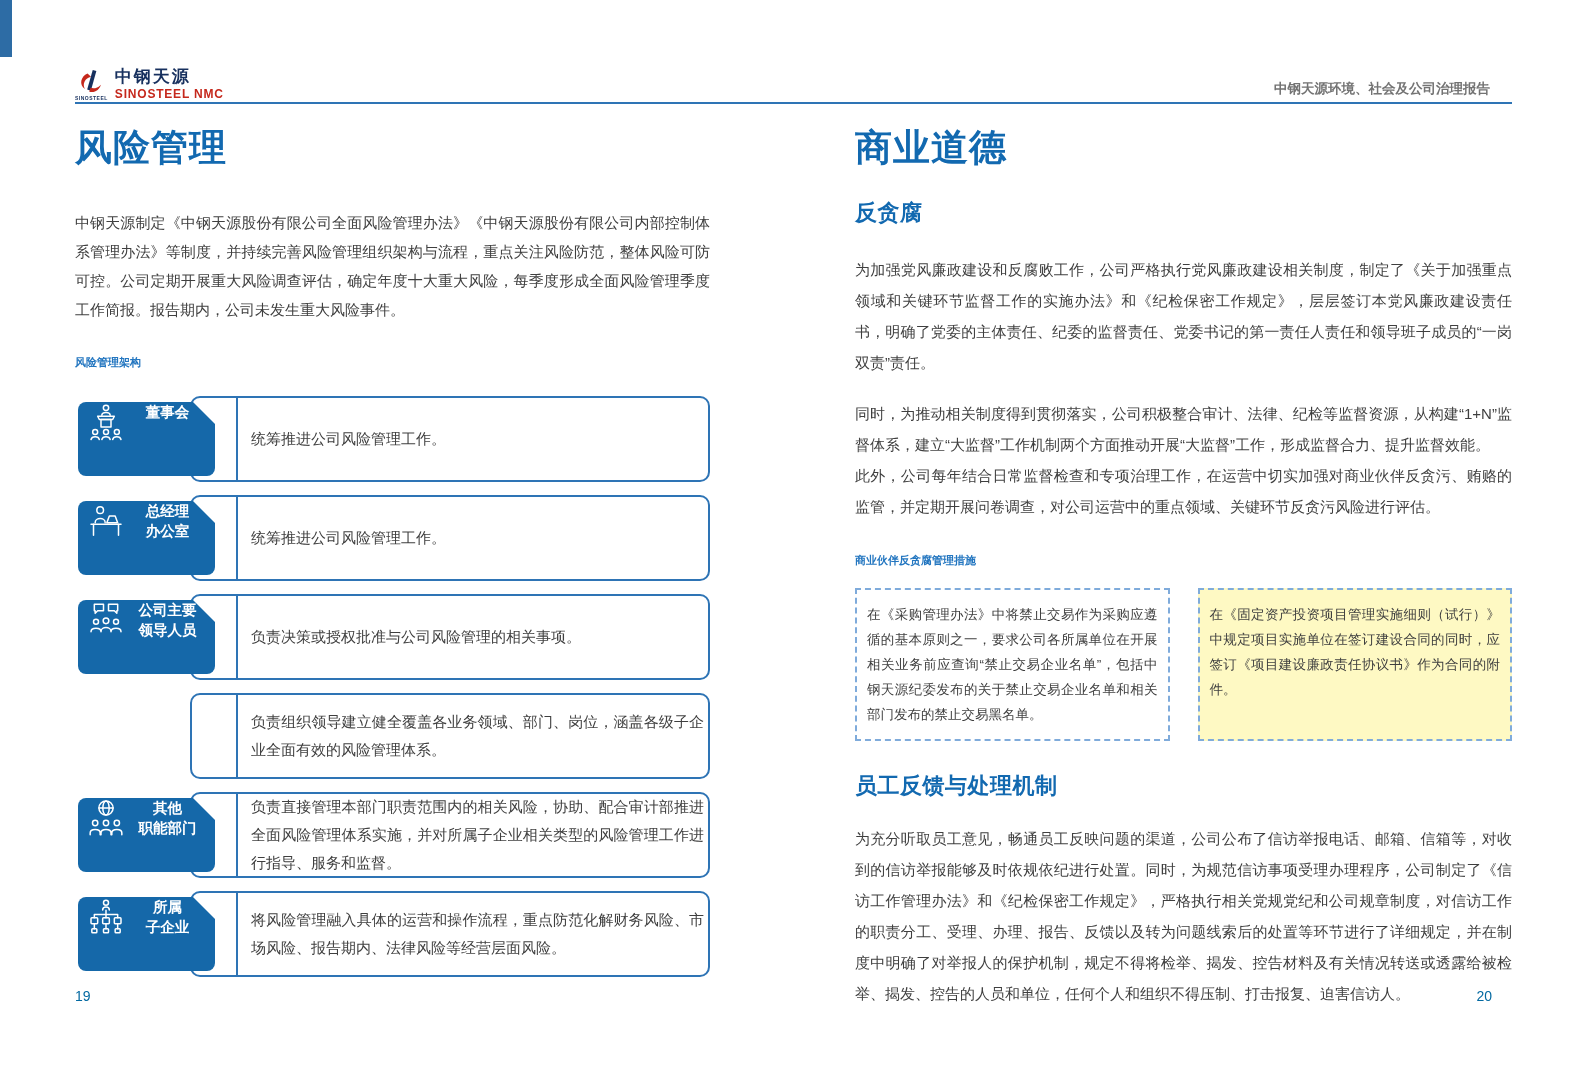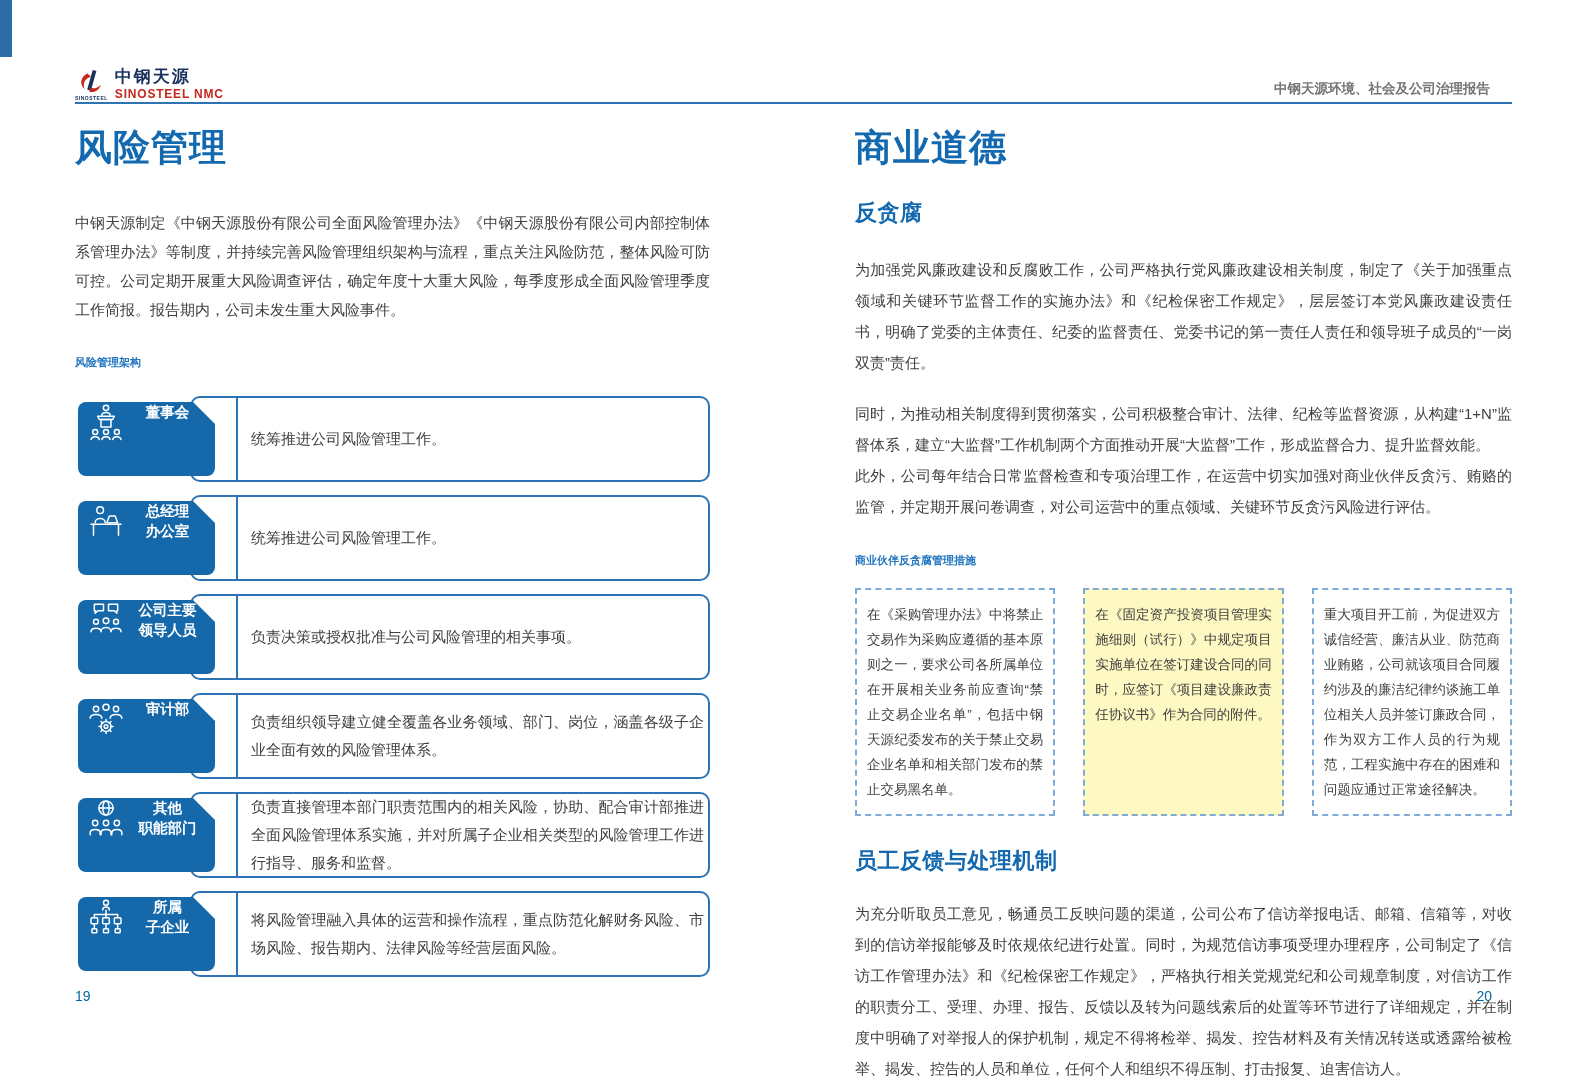--- a/index.html
+++ b/index.html
@@ -138,34 +138,20 @@
           </span>
           <span class="org-badge-label">公司主要
 领导人员</span>
         </div>
         <div class="org-desc">负责决策或授权批准与公司风险管理的相关事项。</div>
       </div>
 
       <div class="org-row">
         <div class="org-outline"></div>
         <div class="org-vline"></div>
-        <div class="org-badge">
-          <span class="org-icon">
-            <svg viewBox="0 0 48 48">
-                <circle cx="12" cy="12" r="3.2"></circle>
-                <circle cx="24" cy="10" r="3.6"></circle>
-                <circle cx="36" cy="12" r="3.2"></circle>
-                <path d="M5 23c0-6 14-6 14 0M29 23c0-6 14-6 14 0"></path>
-                <circle cx="24" cy="33" r="6"></circle>
-                <circle cx="24" cy="33" r="2.2"></circle>
-                <path d="M24 24.5v2.5M24 39v2.5M15.5 33H18M30 33h2.5M18 27l2 2M28 37l2 2M30 27l-2 2M20 37l-2 2"></path>
-              </svg>
-          </span>
-          <span class="org-badge-label">审计部</span>
-        </div>
         <div class="org-desc">负责组织领导建立健全覆盖各业务领域、部门、岗位，涵盖各级子企业全面有效的风险管理体系。</div>
       </div>
 
       <div class="org-row">
         <div class="org-outline"></div>
         <div class="org-vline"></div>
         <div class="org-badge">
           <span class="org-icon">
             <svg viewBox="0 0 48 48">
                 <circle cx="24" cy="12" r="8.5"></circle>
@@ -215,21 +201,20 @@
     <h2 class="h2">反贪腐</h2>
     <p class="body-p p1">为加强党风廉政建设和反腐败工作，公司严格执行党风廉政建设相关制度，制定了《关于加强重点领域和关键环节监督工作的实施办法》和《纪检保密工作规定》，层层签订本党风廉政建设责任书，明确了党委的主体责任、纪委的监督责任、党委书记的第一责任人责任和领导班子成员的“一岗双责”责任。</p>
     <div class="para-block">
       <p class="body-p">同时，为推动相关制度得到贯彻落实，公司积极整合审计、法律、纪检等监督资源，从构建“1+N”监督体系，建立“大监督”工作机制两个方面推动开展“大监督”工作，形成监督合力、提升监督效能。</p>
       <p class="body-p">此外，公司每年结合日常监督检查和专项治理工作，在运营中切实加强对商业伙伴反贪污、贿赂的监管，并定期开展问卷调查，对公司运营中的重点领域、关键环节反贪污风险进行评估。</p>
     </div>
     <div class="small-label">商业伙伴反贪腐管理措施</div>
     <div class="partner-boxes">
       <div class="pbox">在《采购管理办法》中将禁止交易作为采购应遵循的基本原则之一，要求公司各所属单位在开展相关业务前应查询“禁止交易企业名单”，包括中钢天源纪委发布的关于禁止交易企业名单和相关部门发布的禁止交易黑名单。</div>
       <div class="pbox filled">在《固定资产投资项目管理实施细则（试行）》中规定项目实施单位在签订建设合同的同时，应签订《项目建设廉政责任协议书》作为合同的附件。</div>
-      <div class="pbox">重大项目开工前，为促进双方诚信经营、廉洁从业、防范商业贿赂，公司就该项目合同履约涉及的廉洁纪律约谈施工单位相关人员并签订廉政合同，作为双方工作人员的行为规范，工程实施中存在的困难和问题应通过正常途径解决。</div>
     </div>
     <h2 class="h2">员工反馈与处理机制</h2>
     <p class="body-p feedback-p">为充分听取员工意见，畅通员工反映问题的渠道，公司公布了信访举报电话、邮箱、信箱等，对收到的信访举报能够及时依规依纪进行处置。同时，为规范信访事项受理办理程序，公司制定了《信访工作管理办法》和《纪检保密工作规定》，严格执行相关党规党纪和公司规章制度，对信访工作的职责分工、受理、办理、报告、反馈以及转为问题线索后的处置等环节进行了详细规定，并在制度中明确了对举报人的保护机制，规定不得将检举、揭发、控告材料及有关情况转送或透露给被检举、揭发、控告的人员和单位，任何个人和组织不得压制、打击报复、迫害信访人。</p>
   </section>
 
   <div class="pageno pn-left">19</div>
   <div class="pageno pn-right">20</div>
 </div>
 
 </body></html>

